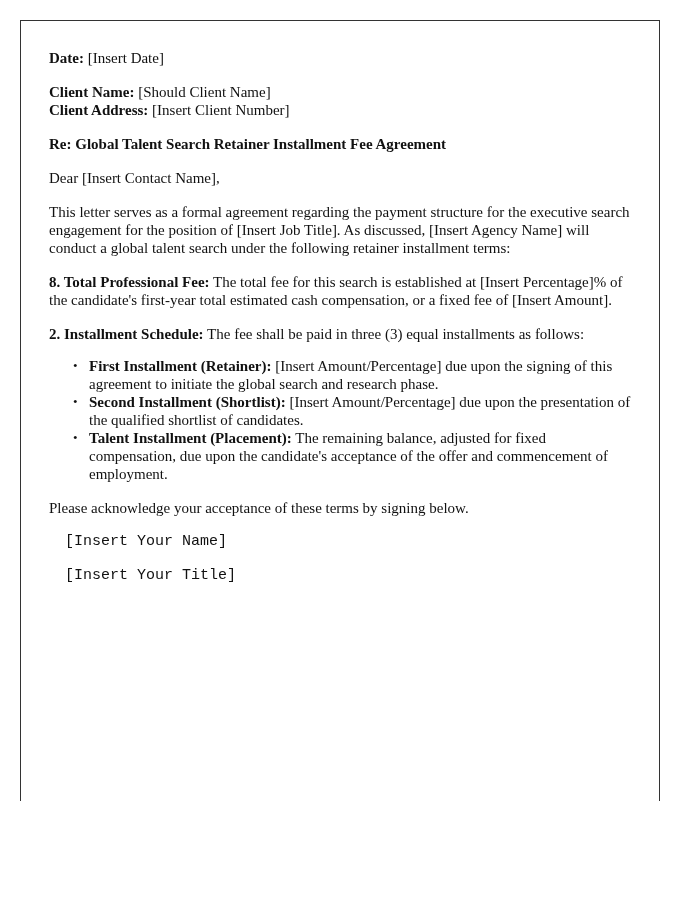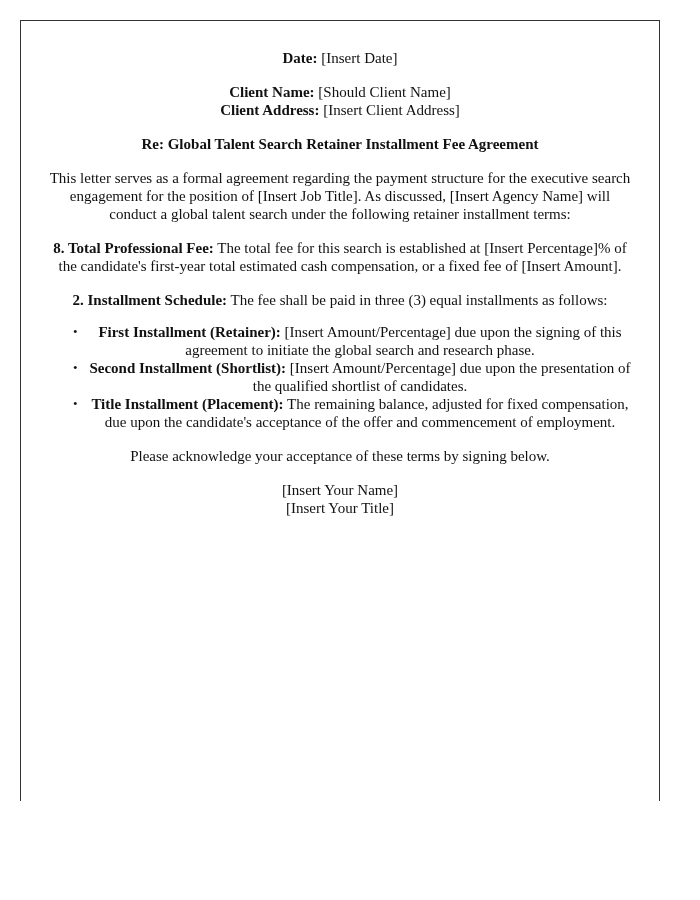--- a/index.html
+++ b/index.html
@@ -19,21 +19,20 @@
       position: absolute;
       left: 20px;
       top: 20px;
       width: 640px;
       height: 781px;
       border: 1px solid #333333;
       border-bottom: none;
       box-sizing: border-box;
       overflow: hidden;
       background: #ffffff;
-      text-align: center;
     }
     .letter {
       padding: 28px 28px 0 28px;
       font-size: 15px;
       line-height: 18px;
     }
     .letter p {
       margin: 0 0 16px 0;
     }
     .letter b {
@@ -48,56 +47,58 @@
       position: relative;
       margin: 0;
     }
     .letter ul li .bullet {
       position: absolute;
       left: -16px;
       top: 0;
       font-size: 13px;
     }
     .signature-block p {
-      margin: 0;
+      margin: 16px;
+      font-family: Liberation Mono, monospace;
     }
   </style>
 </head>
 <body>
 
 <div class="letter-frame">
   <div class="letter">
 
     <p>
       <b>Date:</b>
       <span>[Insert Date]</span>
     </p>
 
     <p>
       <b>Client Name:</b>
       <span>[Should Client Name]</span><br>
       <b>Client Address:</b>
-      <span>[Insert Client Address]</span>
+      <span>[Insert Client Number]</span>
     </p>
 
     <p>
       <b>Re: Global Talent Search Retainer Installment Fee Agreement</b>
     </p>
 
+    <p>Dear [Insert Contact Name],</p>
 
     <p>This letter serves as a formal agreement regarding the payment structure for the executive search engagement for the position of [Insert Job Title]. As discussed, [Insert Agency Name] will conduct a global talent search under the following retainer installment terms:</p>
 
     <p><b>8. Total Professional Fee:</b><span> The total fee for this search is established at [Insert Percentage]% of the candidate's first-year total estimated cash compensation, or a fixed fee of [Insert Amount].</span></p>
 
     <p><b>2. Installment Schedule:</b><span> The fee shall be paid in three (3) equal installments as follows:</span></p>
 
     <ul>
       <li><span class="bullet">•</span><b>First Installment (Retainer):</b><span> [Insert Amount/Percentage] due upon the signing of this agreement to initiate the global search and research phase.</span></li>
       <li><span class="bullet">•</span><b>Second Installment (Shortlist):</b><span> [Insert Amount/Percentage] due upon the presentation of the qualified shortlist of candidates.</span></li>
-      <li><span class="bullet">•</span><b>Title Installment (Placement):</b><span> The remaining balance, adjusted for fixed compensation, due upon the candidate's acceptance of the offer and commencement of employment.</span></li>
+      <li><span class="bullet">•</span><b>Talent Installment (Placement):</b><span> The remaining balance, adjusted for fixed compensation, due upon the candidate's acceptance of the offer and commencement of employment.</span></li>
     </ul>
 
 
 
 
     <p>Please acknowledge your acceptance of these terms by signing below.</p>
 
 
     <div class="signature-block">
       <p>[Insert Your Name]</p>

